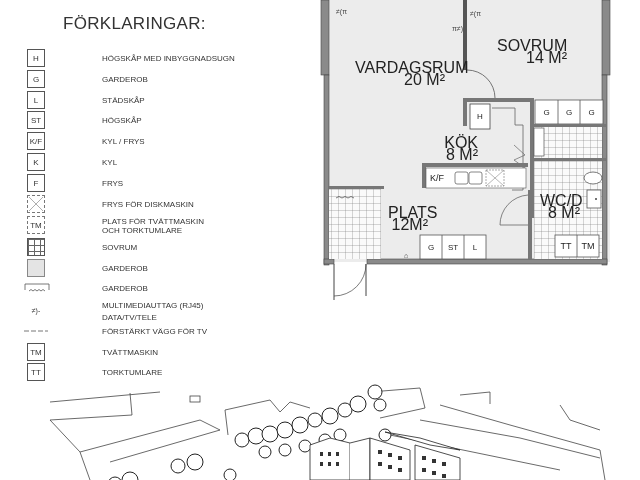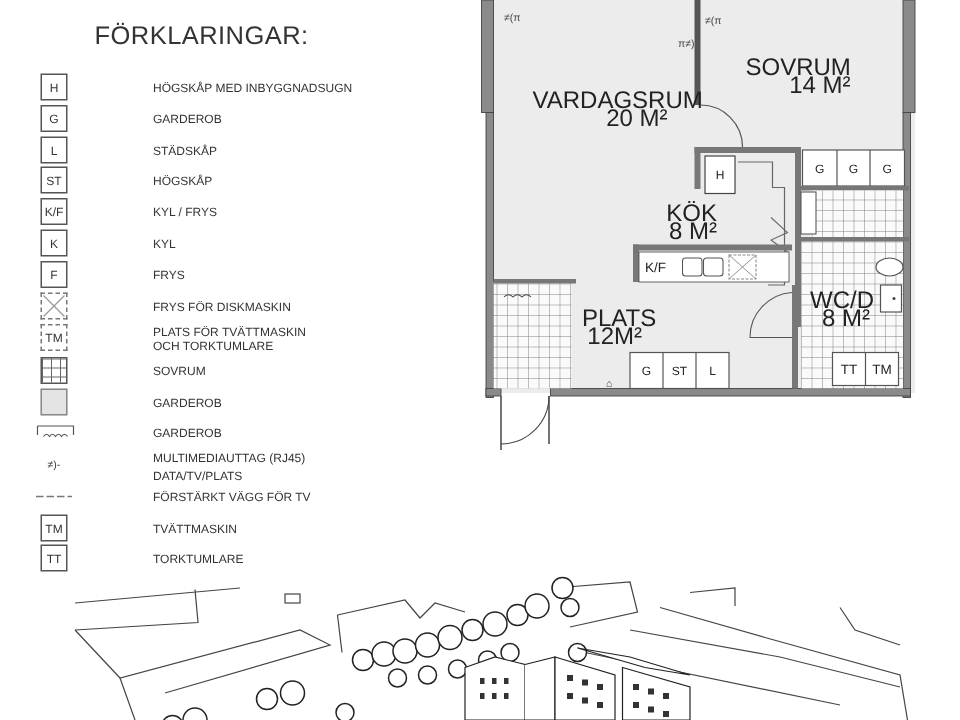--- a/index.html
+++ b/index.html
@@ -81,21 +81,21 @@
       <svg width="26" height="14">
           <path d="M1 3 L25 3 L25 9 M1 3 L1 9 M5 10 q2 -3 4 0 q2 -3 4 0 q2 -3 4 0 q2 -3 4 0" stroke="#555" fill="none" stroke-width="0.8"></path>
         </svg>
     </div>
     <div class="lg-label" style="top:6px">GARDEROB</div>
   </div>
   <div class="lg-item" style="top:300px">
     <div class="sym nob" style="font-size:7px">≠)-</div>
     <div class="lg-label" style="top:1px">
       <div style="margin-bottom:3px">MULTIMEDIAUTTAG (RJ45)</div>
-      <div>DATA/TV/PLATS</div>
+      <div>DATA/TV/TELE</div>
     </div>
   </div>
   <div class="lg-item" style="top:321px">
     <div class="sym nob" style="width:24px;margin-left:-3px">
       <svg width="24" height="4">
           <line x1="0" y1="2" x2="24" y2="2" stroke="#777" stroke-width="1" stroke-dasharray="5,2"></line>
         </svg>
     </div>
     <div class="lg-label" style="top:6px">FÖRSTÄRKT VÄGG FÖR TV</div>
   </div>

